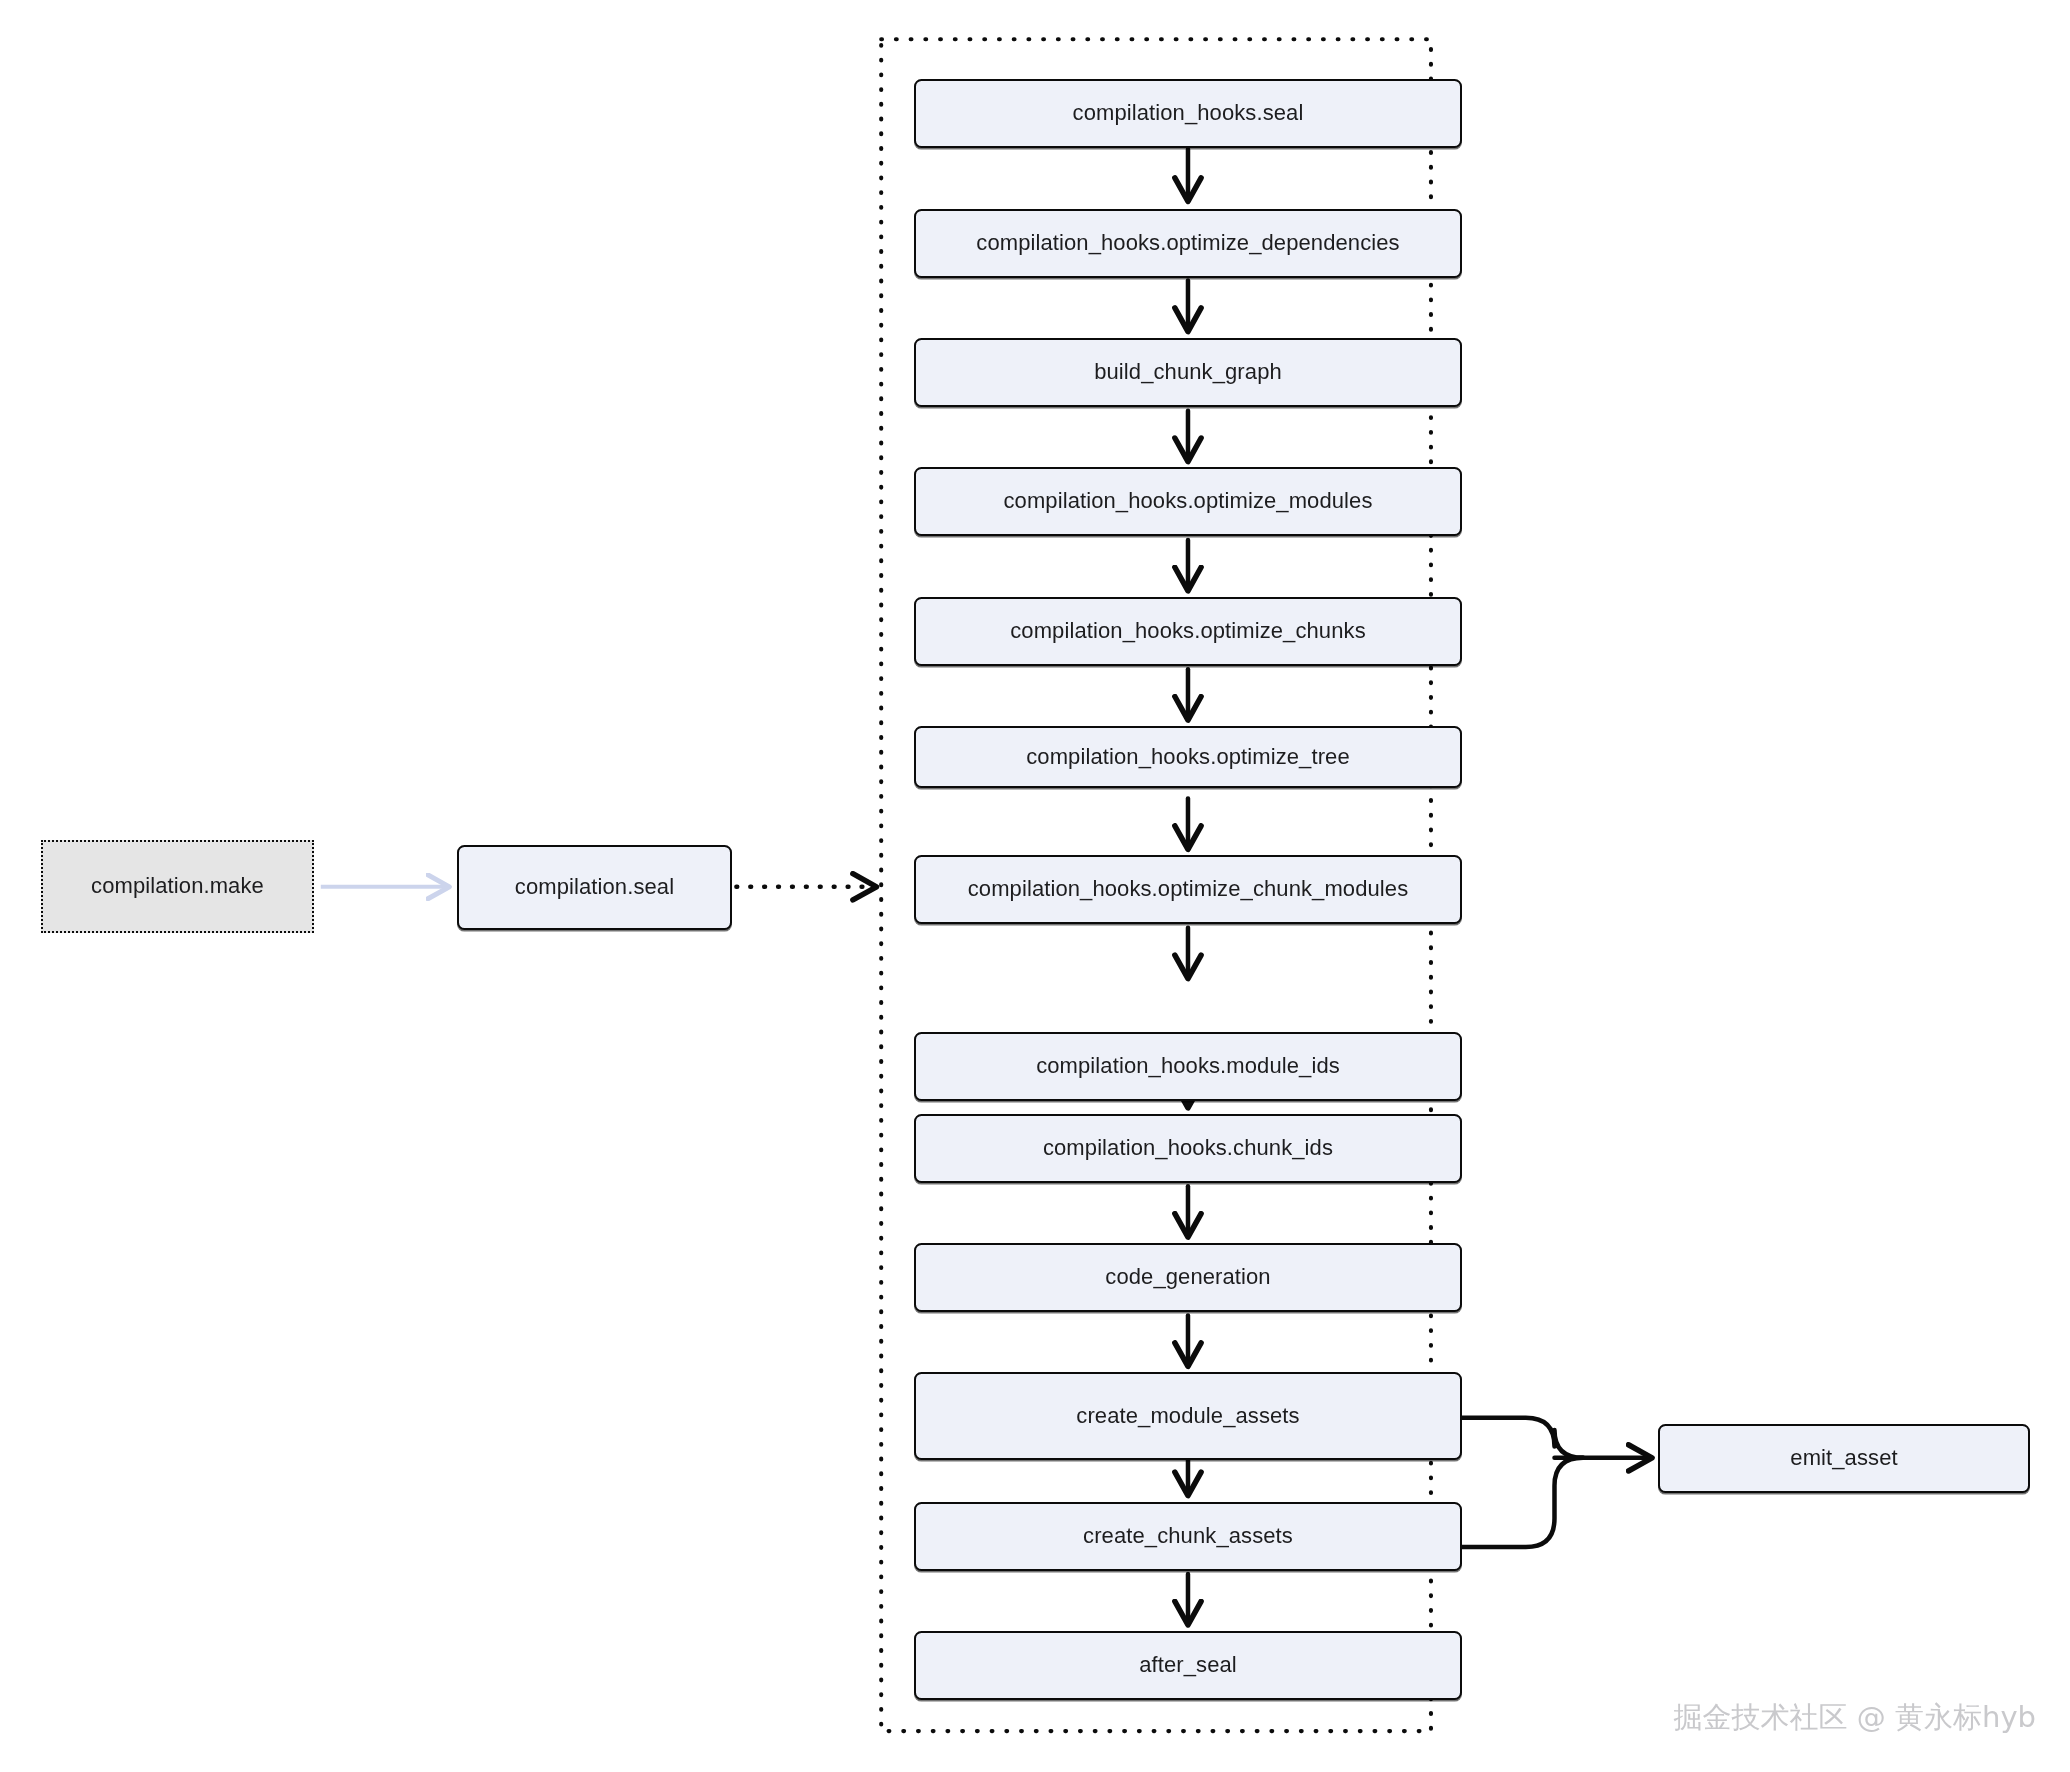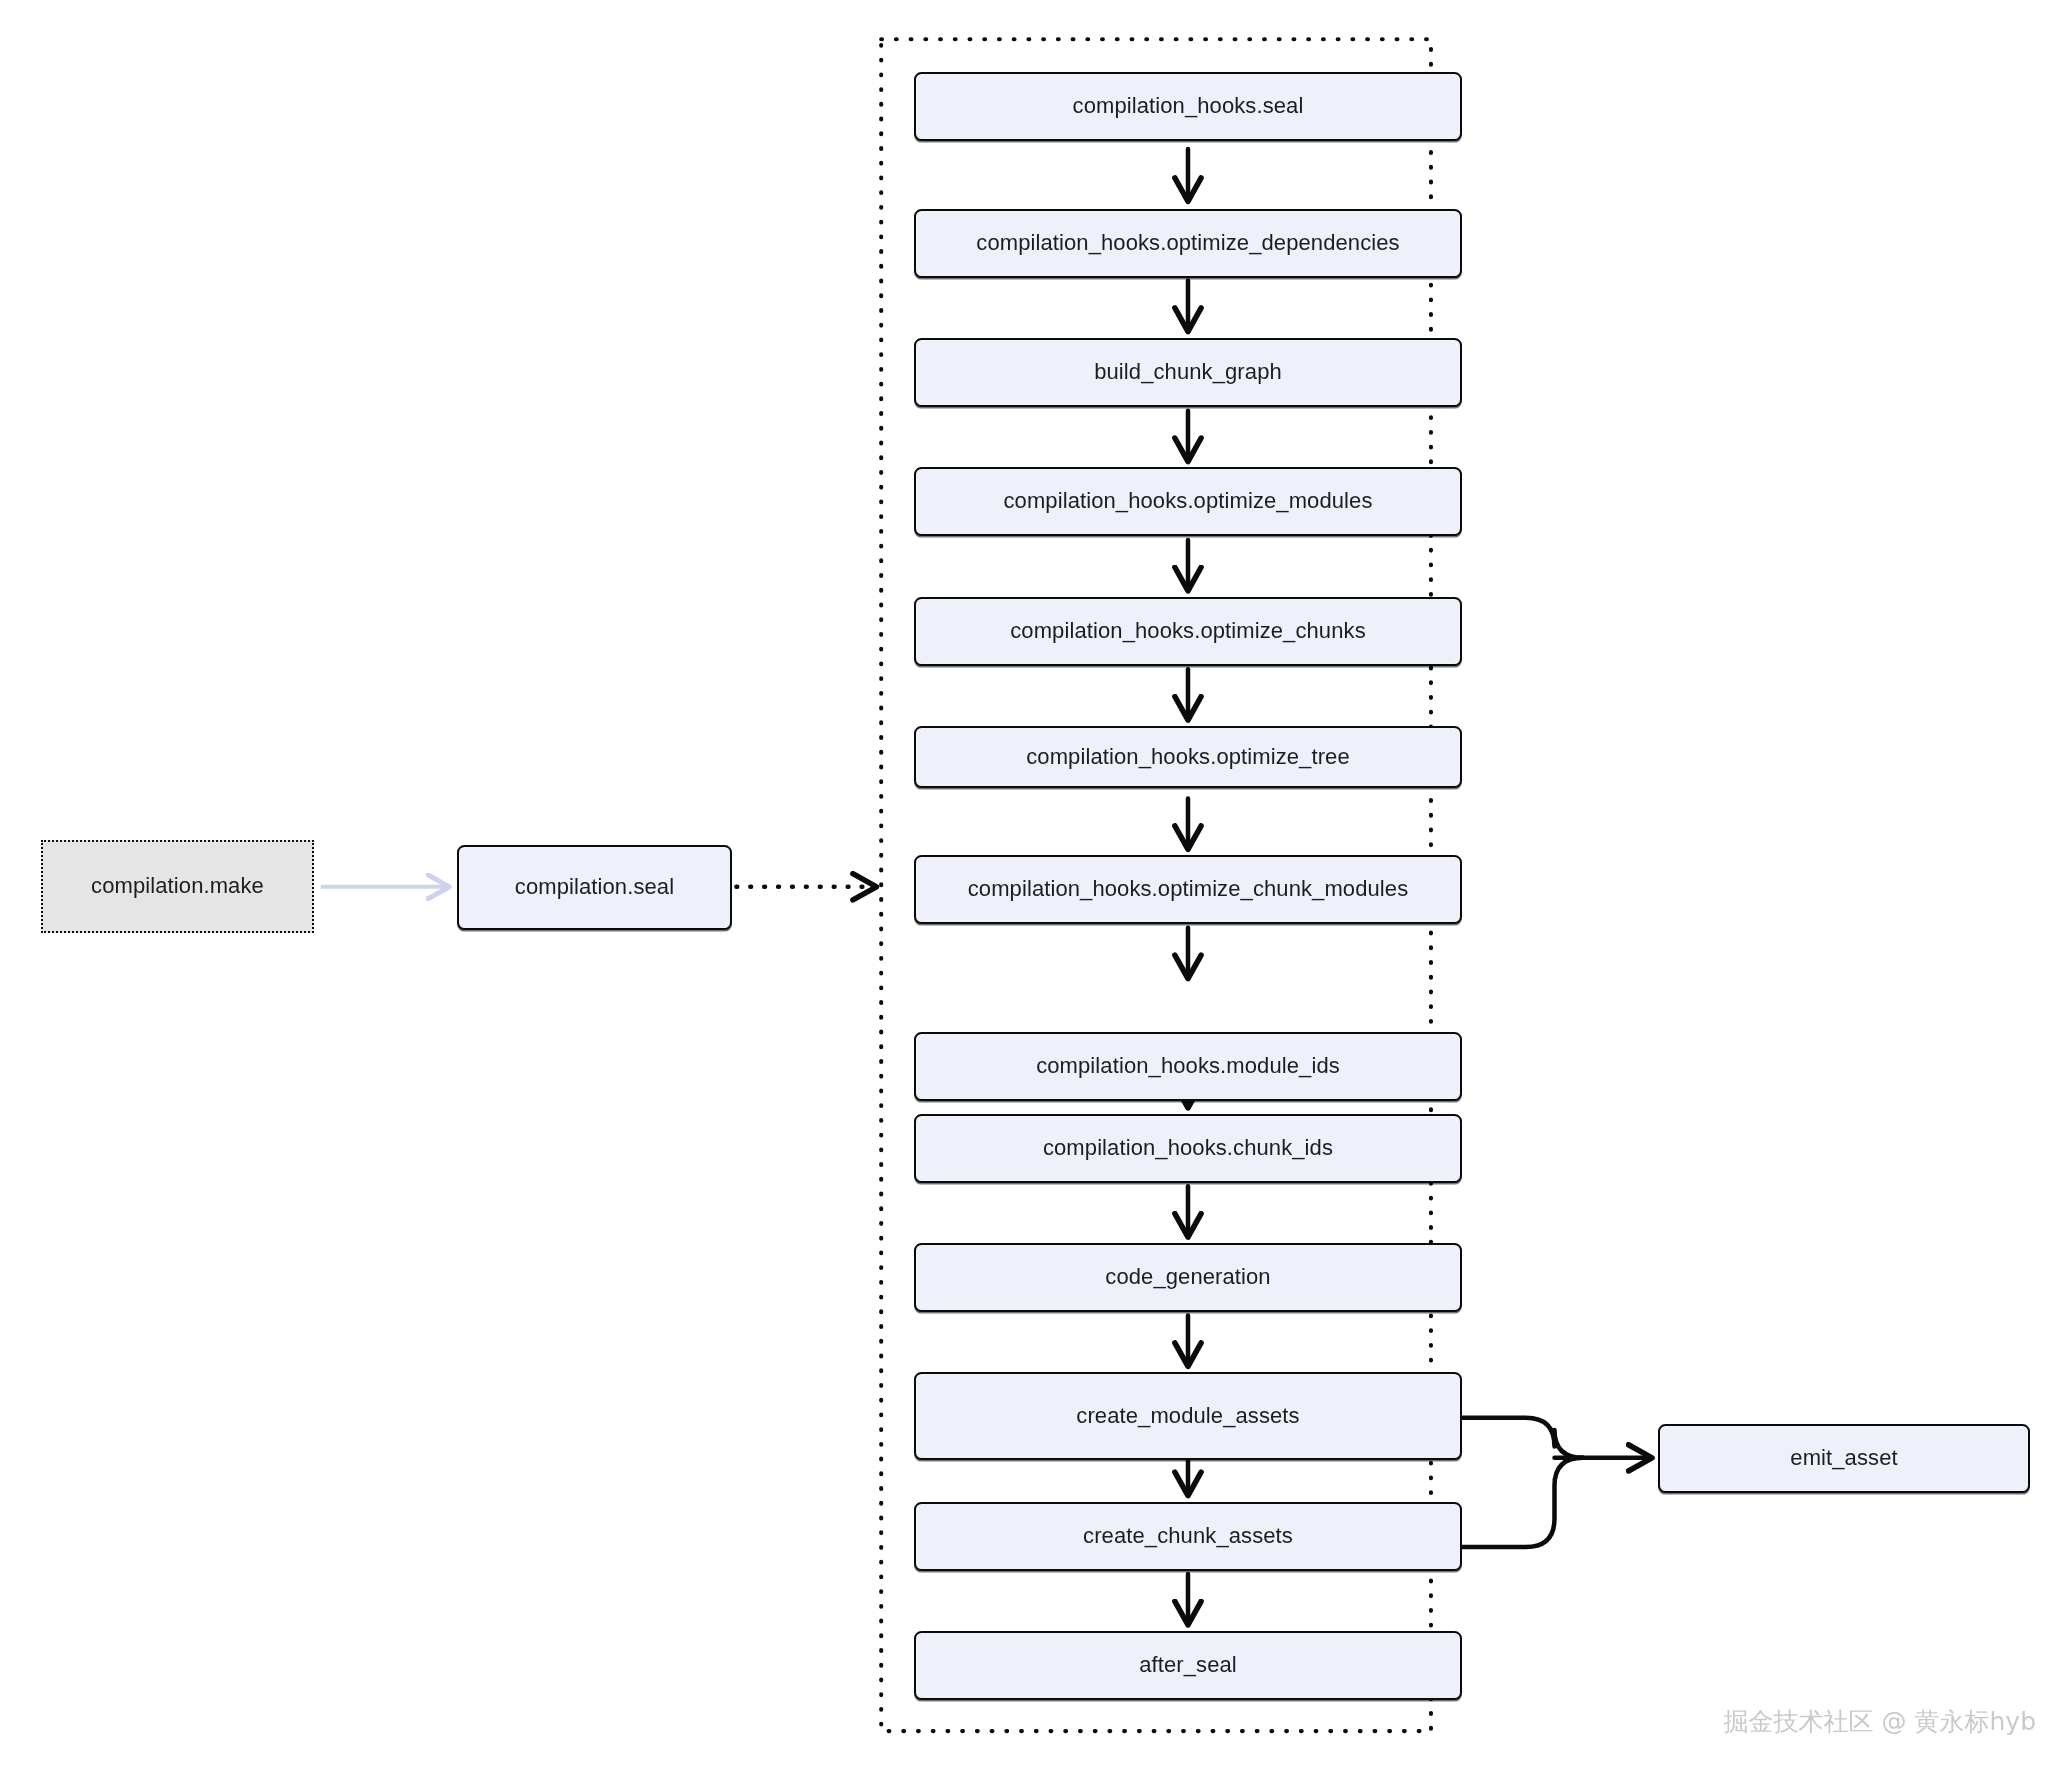--- a/index.html
+++ b/index.html
@@ -58,21 +58,21 @@
   }
 
   .node-label {
     pointer-events: none;
   }
 
   #watermark {
     position: absolute;
     right: 34px;
     bottom: 34px;
-    font-size: 25px;
+    font-size: 29px;
     color: #c9c9cc;
     white-space: nowrap;
     font-family: "DejaVu Sans", "Liberation Sans", sans-serif;
   }
 </style>
 </head>
 <body>
 
 <div id="canvas">
 
@@ -119,21 +119,21 @@
   </div>
 
   <div class="node" style="left:457px; top:845px; width:275px; height:85px;">
     <span class="node-label">compilation.seal</span>
   </div>
 
   <div class="node" style="left:1658px; top:1424px; width:372px; height:69px;">
     <span class="node-label">emit_asset</span>
   </div>
 
-  <div class="node" style="left:914px; top:72px; width:548px; height:69px;text-align:right;">
+  <div class="node" style="left:914px; top:79px; width:548px; height:69px;text-align:right;">
     <span class="node-label">compilation_hooks.seal</span>
   </div>
 
   <div class="node" style="left:914px; top:209px; width:548px; height:69px;">
     <span class="node-label">compilation_hooks.optimize_dependencies</span>
   </div>
 
   <div class="node" style="left:914px; top:338px; width:548px; height:69px;">
     <span class="node-label">build_chunk_graph</span>
   </div>

